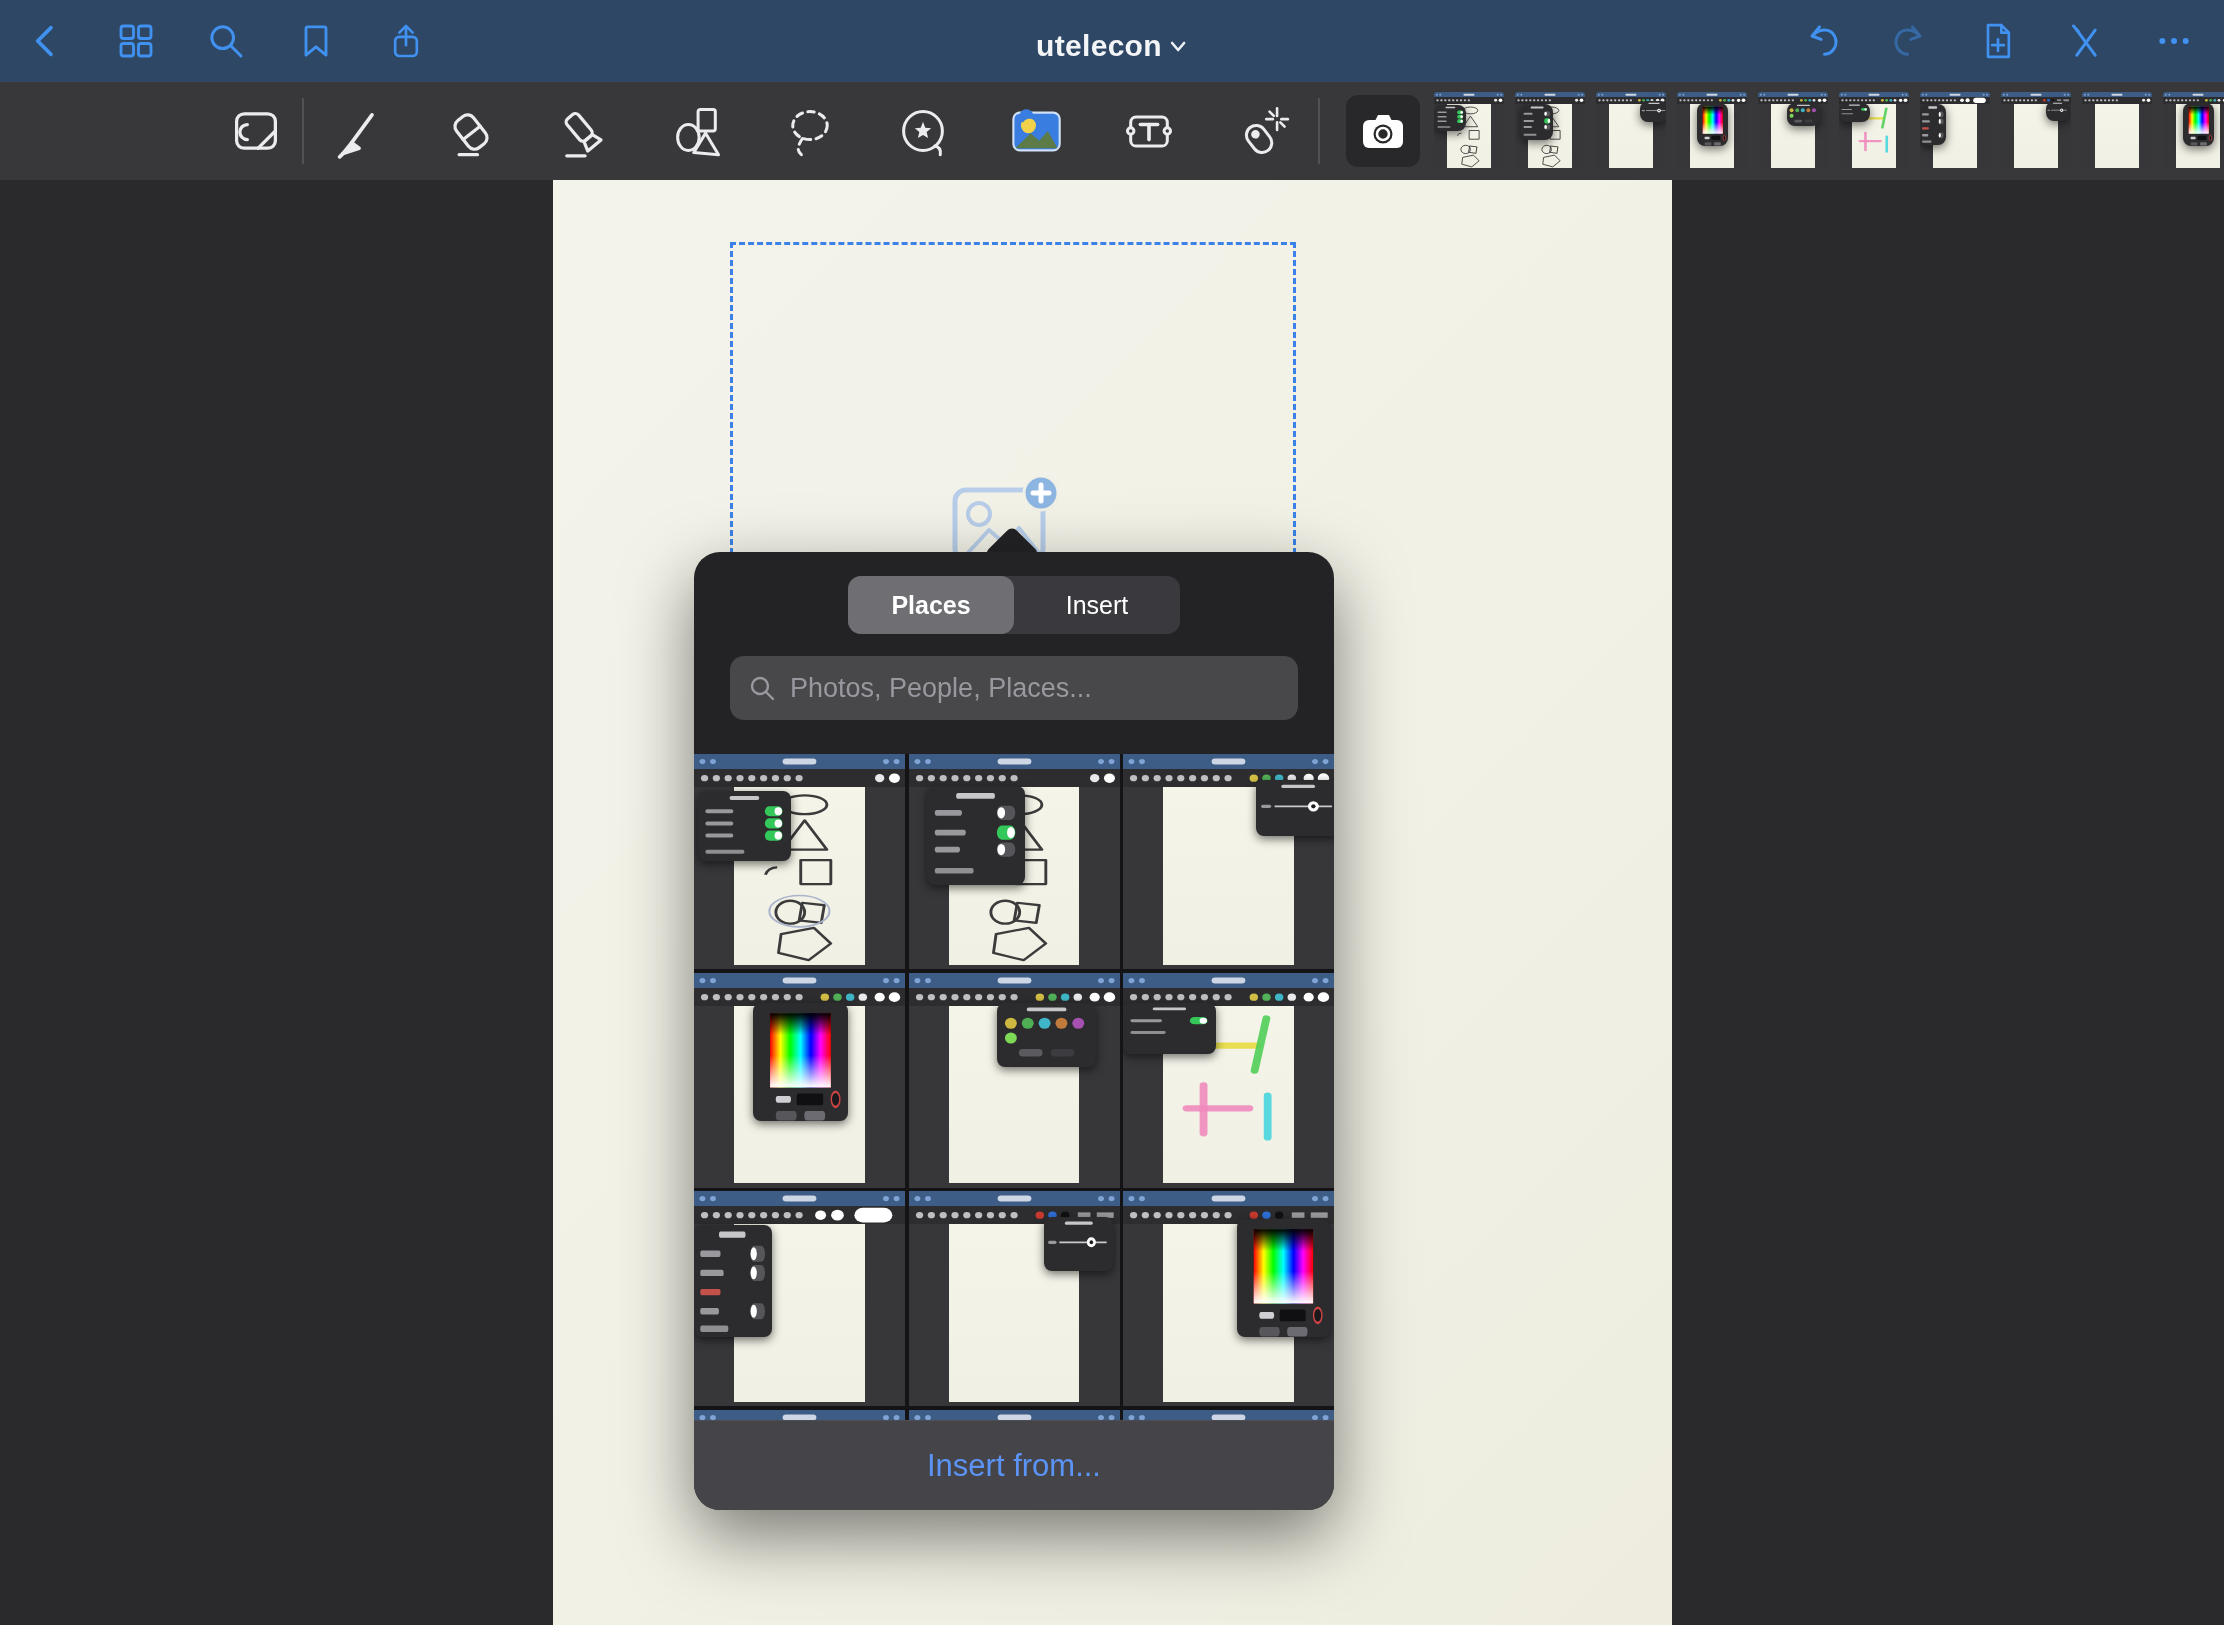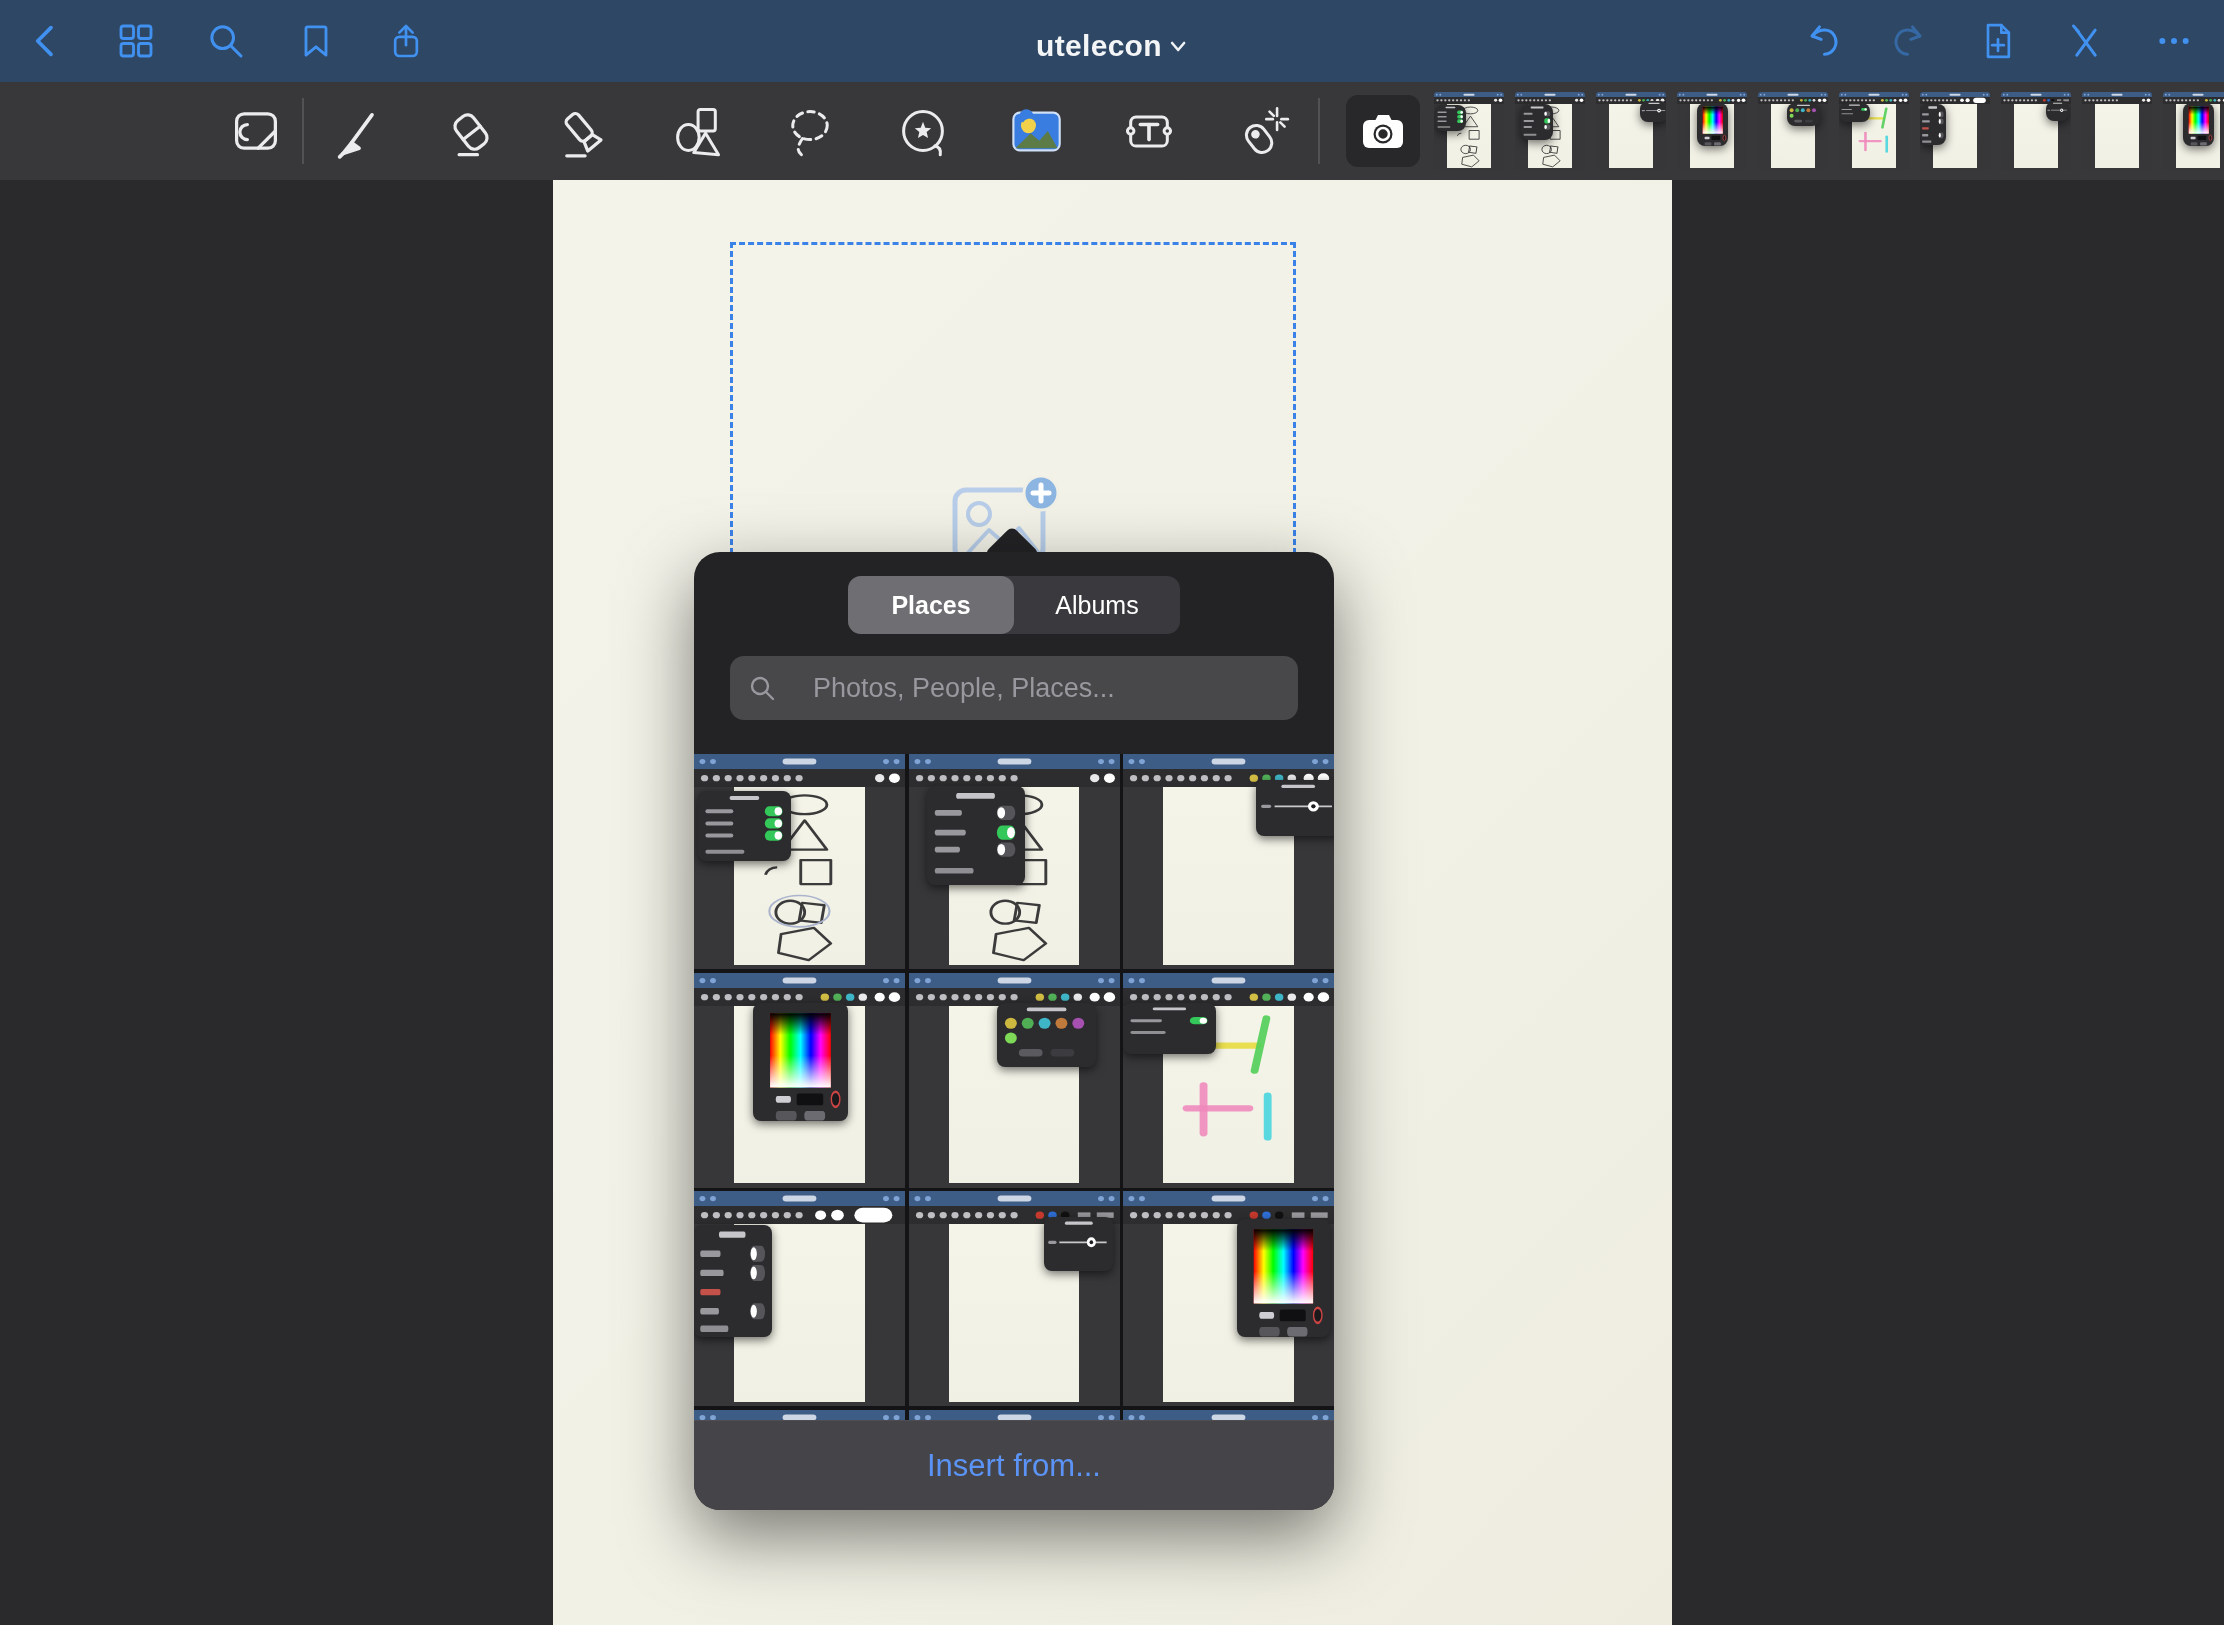--- a/index.html
+++ b/index.html
@@ -57,21 +57,21 @@
            border-radius:26px;z-index:6;overflow:hidden;box-shadow:0 26px 70px rgba(0,0,0,.5);}
   #segmented{position:absolute;left:50%;top:24px;transform:translateX(-50%);height:58px;
              background:#3a3a3e;border-radius:13px;display:flex;padding:0;}
   .seg{min-width:122px;padding:0 22px;height:58px;display:flex;align-items:center;justify-content:center;
        color:#fff;font-size:25px;font-weight:500;border-radius:13px;cursor:pointer;}
   .seg.selected{background:#6e6e73;font-weight:700;}
   #searchbar{position:absolute;left:36px;top:104px;width:568px;height:64px;background:#48484b;
              border-radius:14px;display:flex;align-items:center;gap:12px;padding:0 18px;box-sizing:border-box;}
   #searchbar svg{width:28px;height:28px;flex:0 0 auto;color:#98989e;}
   #search-input{flex:1;background:transparent;border:none;outline:none;color:#ececf0;
-                font-size:27px;font-family:"Liberation Sans",sans-serif;margin-left:23px;}
+                font-size:27px;font-family:"Liberation Sans",sans-serif;}
   #search-input::placeholder{color:#98989e;}
   #photo-grid{position:absolute;left:0;top:202px;width:640px;height:667px;background:#141416;overflow:hidden;}
   .ph-cell{position:absolute;width:211px;height:215px;cursor:pointer;overflow:hidden;}
   #pop-footer{position:absolute;left:0;bottom:0;width:640px;height:89px;background:#454549;
               border-top:1px solid rgba(255,255,255,.05);display:flex;align-items:center;justify-content:center;}
   #insert-from{color:var(--link,#5b94f6);font-size:31px;cursor:pointer;background:none;border:none;
                font-family:"Liberation Sans",sans-serif;}
 </style>
 </head>
 <body>
@@ -730,21 +730,21 @@
       <circle cx="93" cy="17" r="17" fill="#8cb5e2" stroke="#f1f0e6" stroke-width="3"></circle>
       <line x1="85" y1="17" x2="101" y2="17" stroke="#fff" stroke-width="5" stroke-linecap="round"></line>
       <line x1="93" y1="9" x2="93" y2="25" stroke="#fff" stroke-width="5" stroke-linecap="round"></line>
     </svg>
   </div>
 
   <div id="pop-arrow"></div>
   <div id="popover">
     <div id="segmented">
       <div class="seg selected">Places</div>
-      <div class="seg">Albums</div>
+      <div class="seg">Insert</div>
     </div>
     <div id="searchbar">
       <svg viewBox="0 0 28 28">
         <circle cx="12" cy="12" r="8" fill="none" stroke="currentColor" stroke-width="2.4"></circle>
         <line x1="18" y1="18" x2="25" y2="25" stroke="currentColor" stroke-width="2.4" stroke-linecap="round"></line>
       </svg>
       <input id="search-input" type="text" placeholder="Photos, People, Places..." style="">
     </div>
     <div id="photo-grid">
         <div class="ph-cell" style="left: 0px; top: 0px;">

